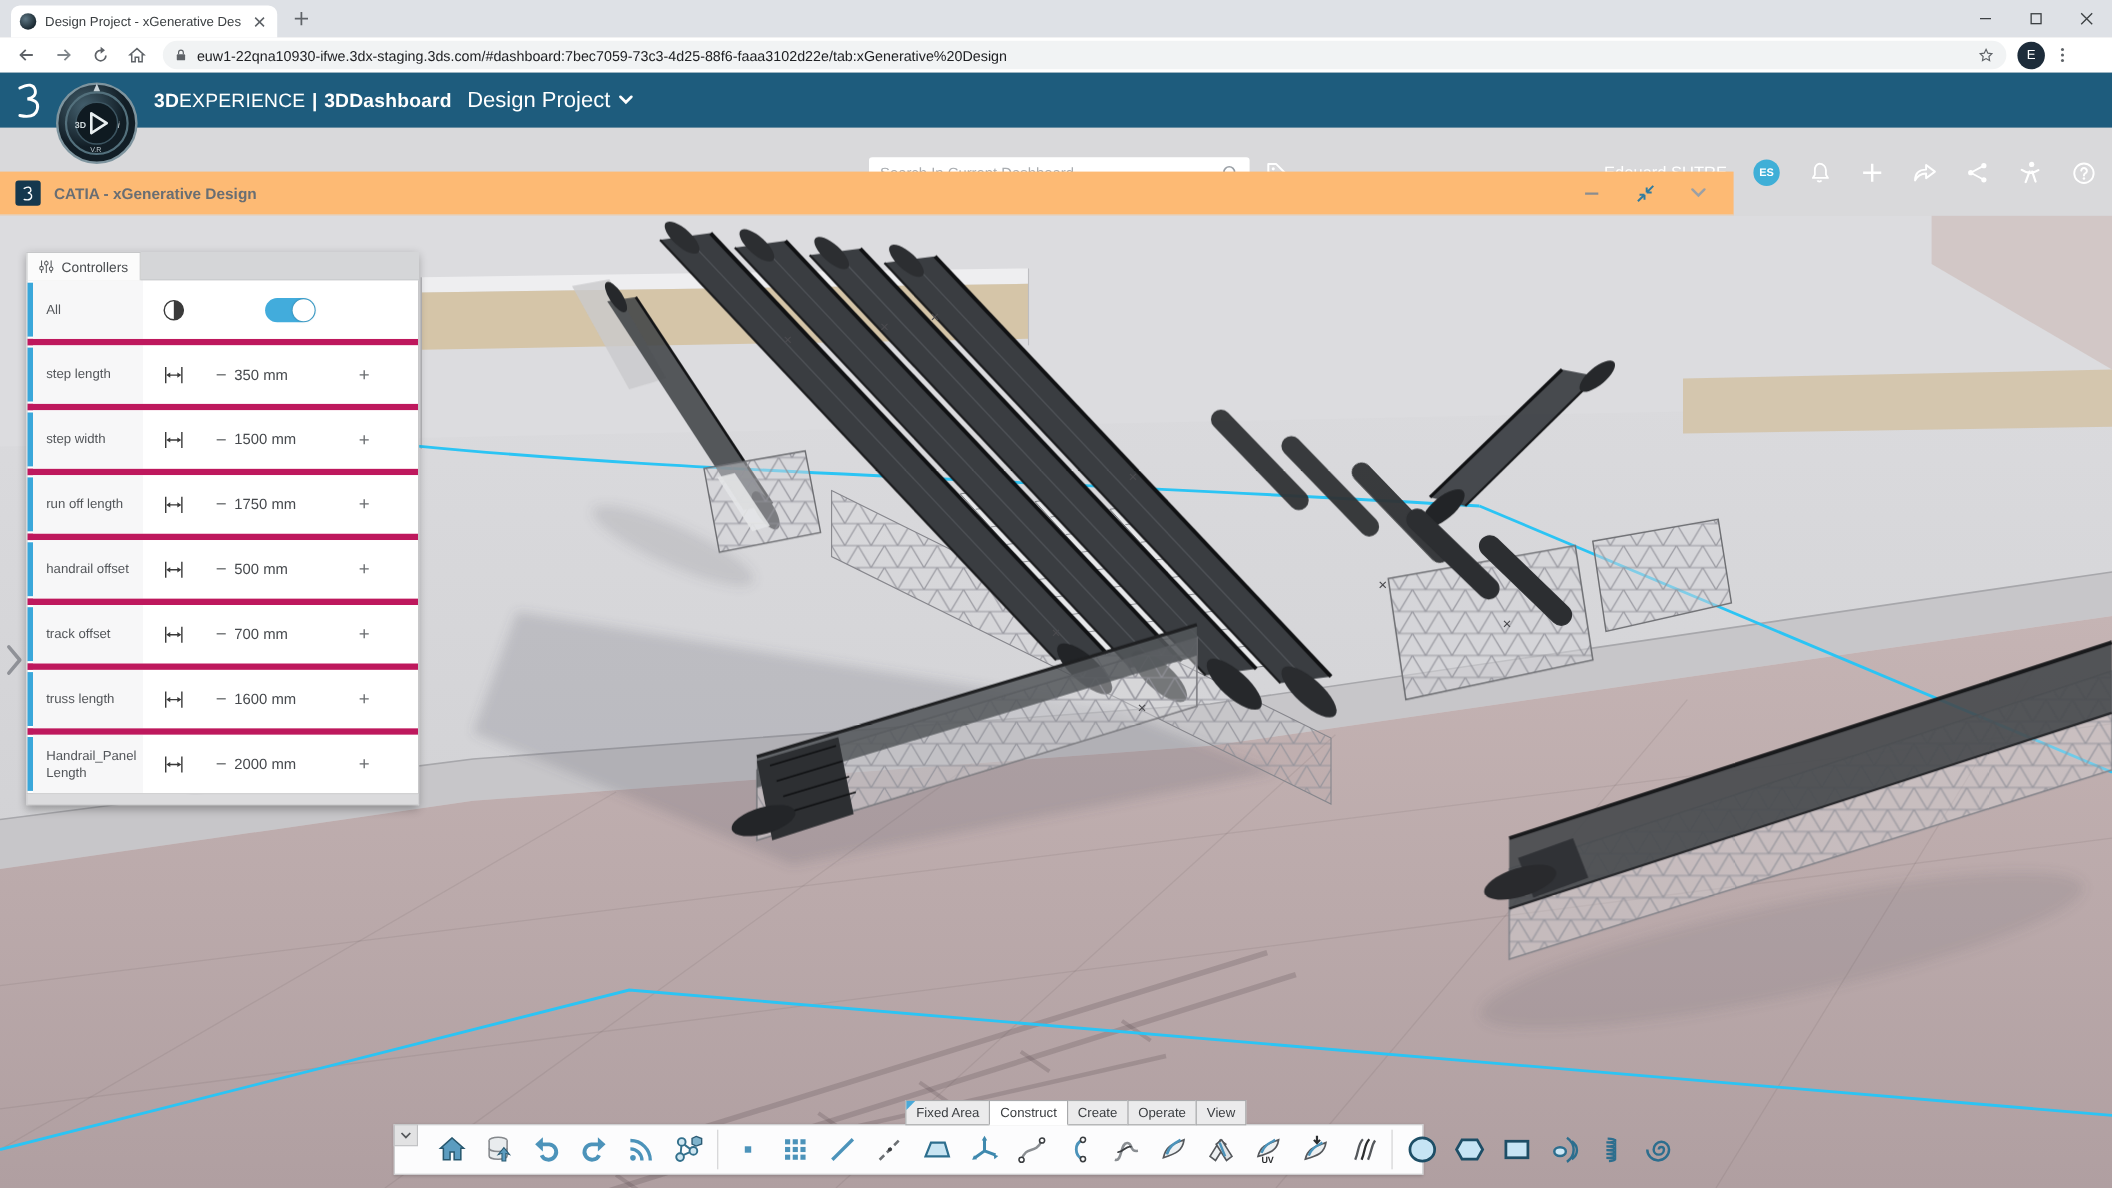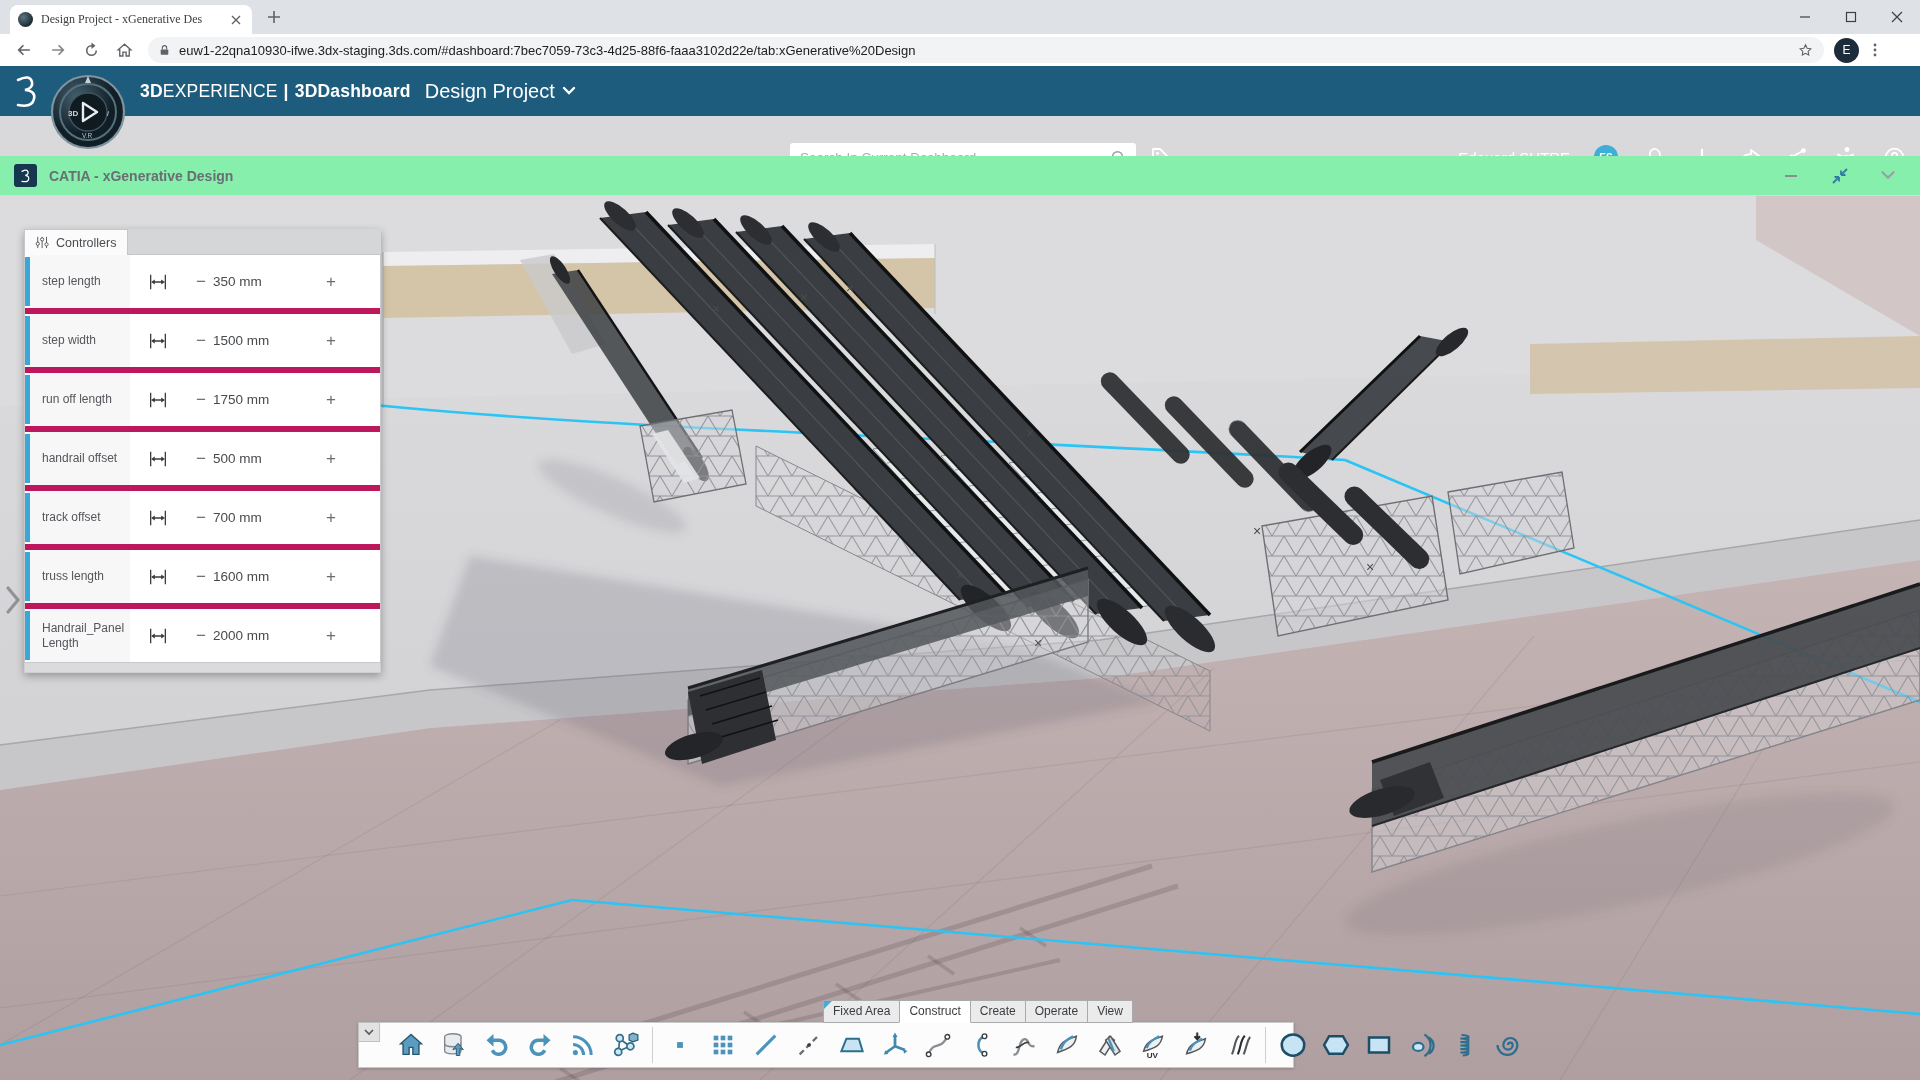--- a/index.html
+++ b/index.html
@@ -1,21 +1,21 @@
 <!DOCTYPE html>
 <html><head>
 <meta charset="utf-8">
 <style>
   html,body{margin:0;padding:0;width:1920px;height:1080px;overflow:hidden;
     font-family:"Liberation Sans",sans-serif;background:#d9d9db;}
   .screen{position:absolute;inset:0;width:1920px;height:1080px;}
   
   .c-tabs{position:absolute;left:0;top:0;width:1920px;height:34px;background:#dee1e6;}
   .c-tab{position:absolute;left:10px;top:5px;width:242px;height:29px;background:#fff;
-    border-radius:8px 8px 0 0;display:flex;align-items:center;padding:0 8px;box-sizing:border-box;font-family:Liberation Serif, serif;}
+    border-radius:8px 8px 0 0;display:flex;align-items:center;padding:0 8px;box-sizing:border-box;}
   .favicon{width:15px;height:15px;border-radius:50%;
     background:radial-gradient(circle at 35% 35%,#5d7683,#1b2a33 70%);flex:0 0 15px;}
   .c-tab-title{font-size:12px;color:#3c4043;margin-left:8px;white-space:nowrap;overflow:hidden;flex:1;}
   .c-tab-close{flex:0 0 16px;margin-left:4px;}
   .c-newtab{position:absolute;left:266px;top:9px;}
   .win-controls{position:absolute;right:0;top:0;height:34px;display:flex;}
   .wbtn{width:46px;height:34px;display:flex;align-items:center;justify-content:center;}
   .c-bar{position:absolute;left:0;top:34px;width:1920px;height:32px;background:#fff;display:flex;align-items:center;}
   .navico{margin-left:14px;flex:0 0 auto;}
   .omnibox{margin-left:14px;width:1676px;height:26px;background:#f1f3f4;border-radius:13px;
@@ -47,21 +47,21 @@
   
   .dtabs{position:absolute;left:0;top:116px;width:1920px;height:40px;background:#f7f8f9;
     border-bottom:1px solid #e4e5e7;display:flex;align-items:stretch;box-sizing:border-box;}
   .dtab{display:flex;align-items:center;font-size:15px;color:#5d6267;padding:0 8px;margin-left:42px;
     border-bottom:3px solid transparent;box-sizing:border-box;}
   .dtab:first-child{margin-left:148px;}
   .dtab.active{color:#3c4146;border-bottom-color:#3a87a9;}
   .dtab .dcaret{margin-left:12px;}
   .dplus{display:flex;align-items:center;margin-left:30px;}
   
-  .appbar{position:absolute;left:0;top:156px;width:1920px;height:40px;background:#86efac;
+  .appbar{position:absolute;left:0;top:156px;width:1576px;height:40px;background:#fdba74;
     border-bottom:1px solid #dadbdd;display:flex;align-items:center;box-sizing:border-box;}
   .applogo{width:23px;height:23px;border-radius:3px;background:#15384e;margin-left:14px;
     display:flex;align-items:center;justify-content:center;}
   .apptitle{font-size:14px;font-weight:bold;color:#696e73;margin-left:12px;}
   .appctrl{position:absolute;right:24px;display:flex;align-items:center;gap:30px;}
   
   .viewport{position:absolute;left:0;top:196px;width:1920px;height:884px;overflow:hidden;}
   .scene{position:absolute;left:0;top:0;}
   
   .panel{position:absolute;left:24px;top:229px;width:357px;z-index:40;
@@ -424,20 +424,33 @@
           <circle cx="13" cy="7" r="2.6" fill="#fff" stroke="#5b5e61" stroke-width="1.6"></circle>
           <circle cx="20" cy="15" r="2.6" fill="#fff" stroke="#5b5e61" stroke-width="1.6"></circle>
           </svg>
         <span>Controllers</span>
       </div>
       <div class="p-tabrest"></div>
     </div>
     <div class="p-body">
       <div class="prow">
         <div class="acc"></div>
+        <div class="plabel">All</div>
+        <div class="pctrl">
+          <svg class="half" viewBox="0 0 24 24">
+            <circle cx="12" cy="12" r="9.5" fill="#fff" stroke="#3a3a3a" stroke-width="1.4"></circle>
+            <path d="M12 2.5a9.5 9.5 0 0 1 0 19z" fill="#3a3a3a"></path>
+            </svg>
+          <div class="toggle">
+              <div class="knob"></div>
+            </div>
+        </div>
+      </div>
+      <div class="prow">
+        <div class="acc"></div>
         <div class="plabel">step length</div>
         <div class="pctrl">
           <svg class="dim" viewBox="0 0 24 24">
               <path d="M4 4v16M20 4v16M6.5 12h11" stroke="#3a3a3a" stroke-width="1.4" fill="none"></path>
               <path d="M4.5 12l4-2.6v5.2zM19.5 12l-4-2.6v5.2z" fill="#3a3a3a"></path>
             </svg>
           <button class="mp minus">−</button>
           <span class="pval">350 mm</span>
           <button class="mp plus">+</button>
         </div>

